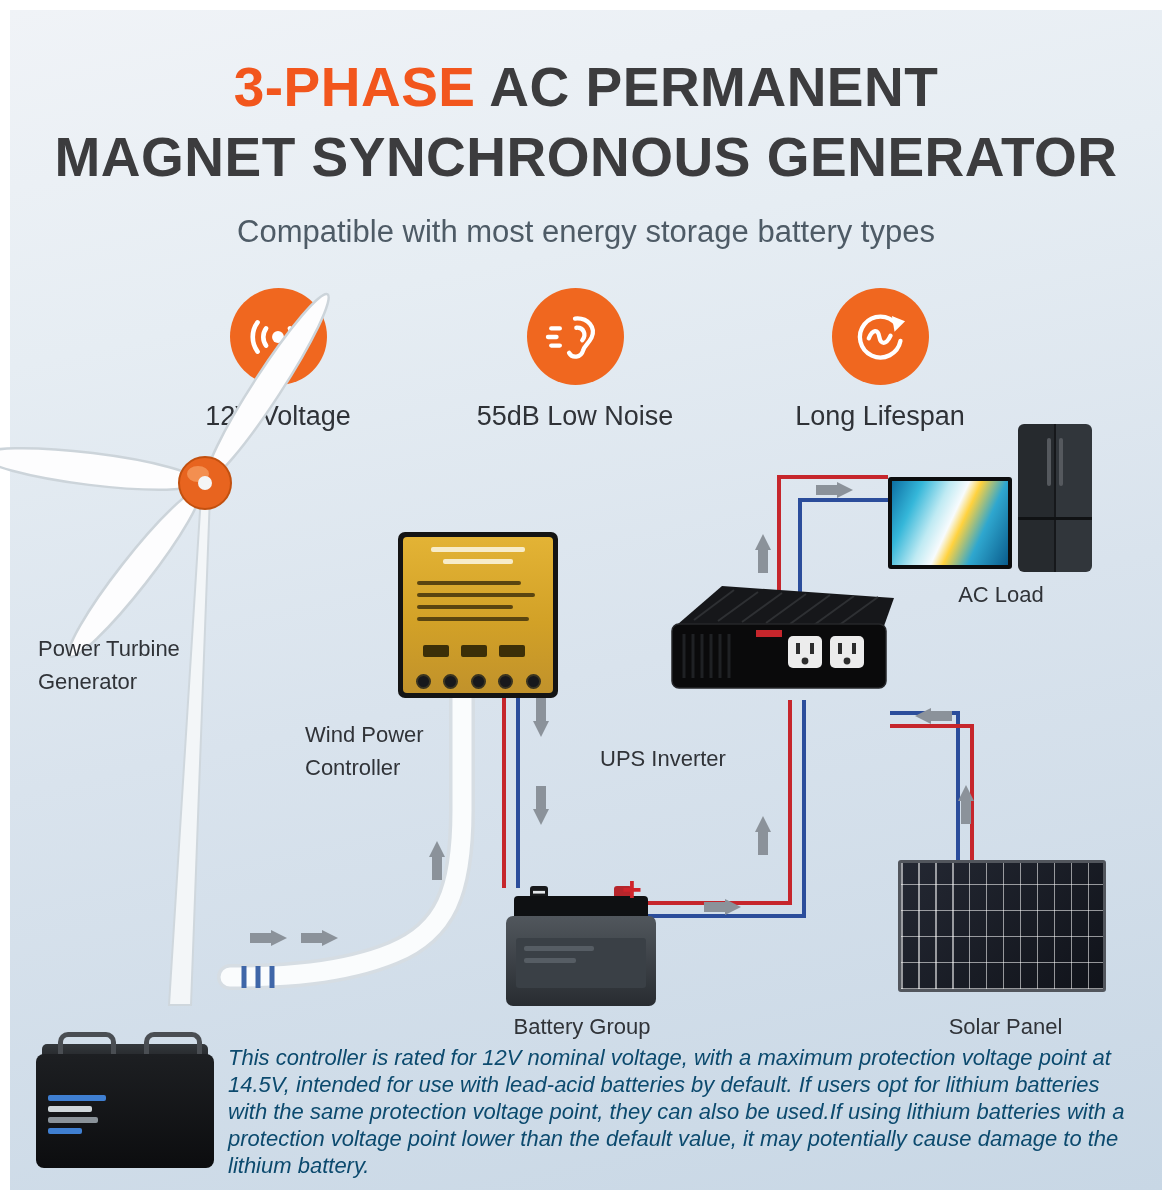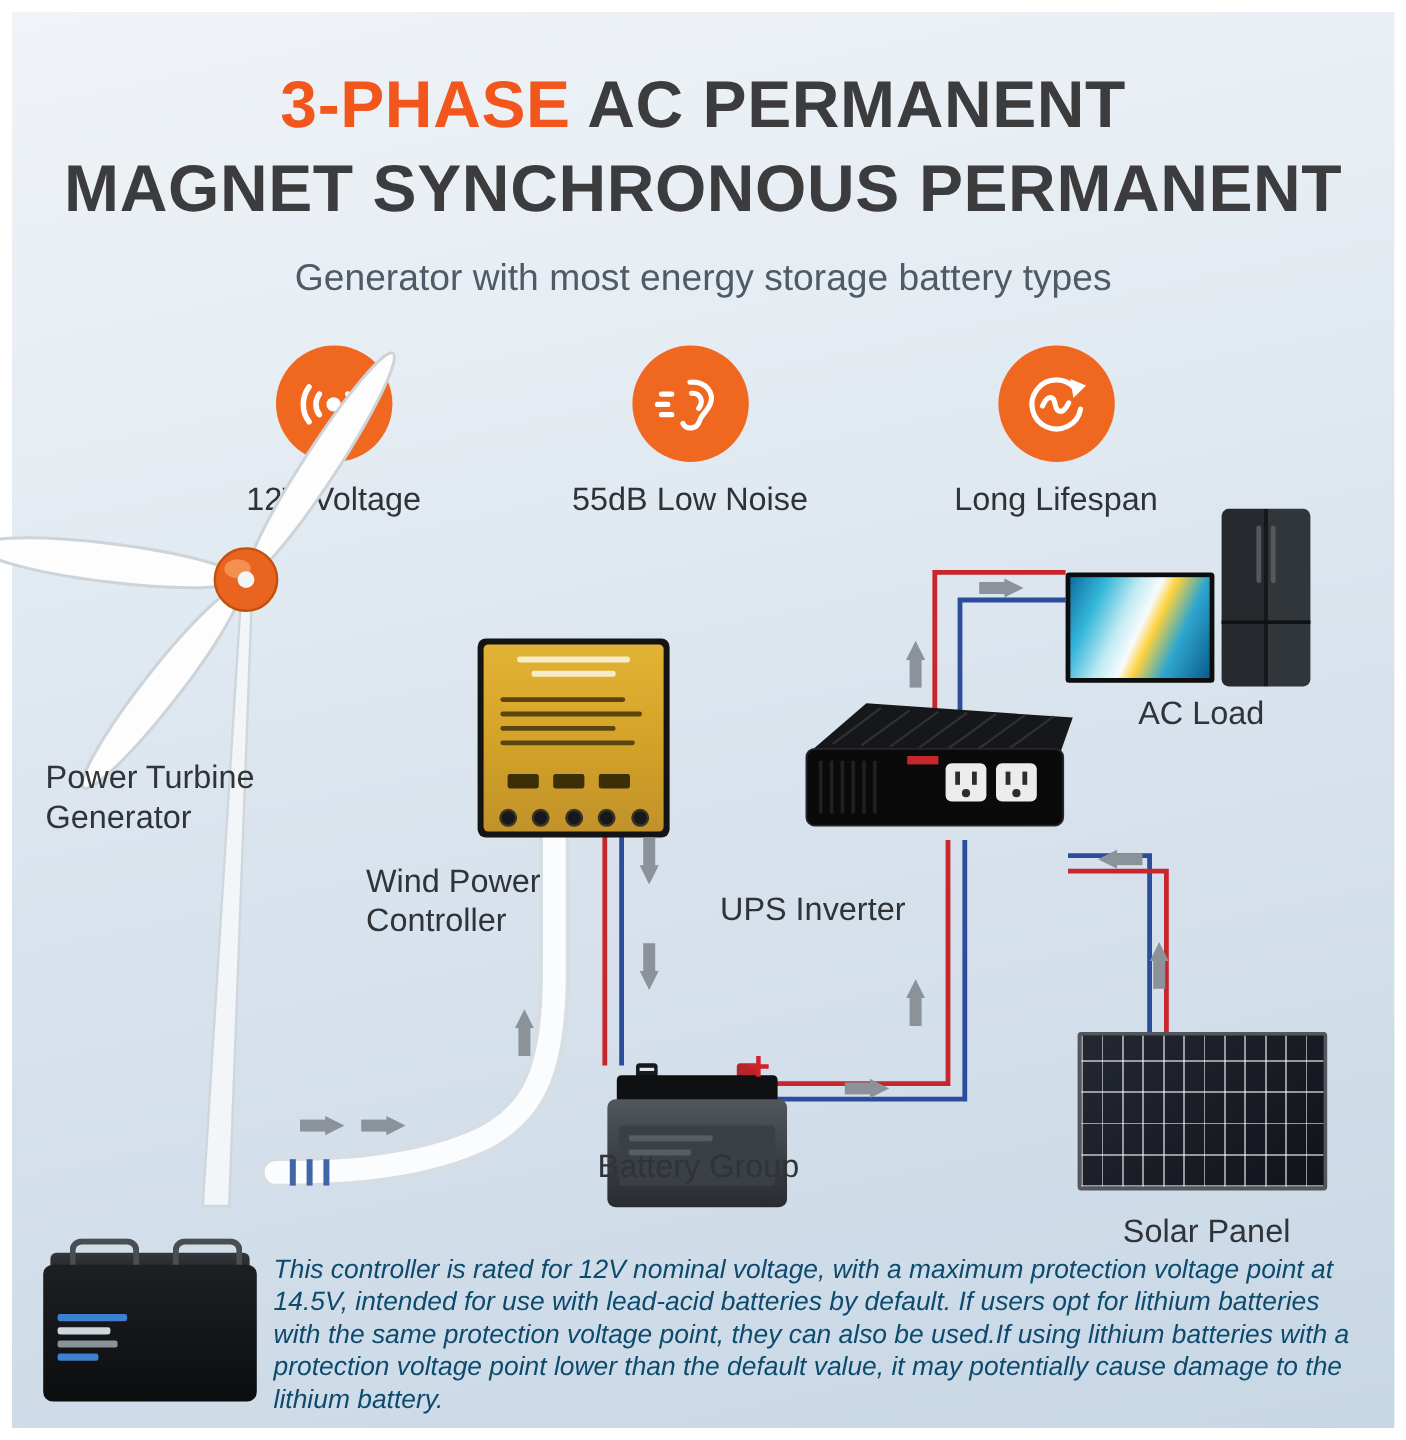--- a/index.html
+++ b/index.html
@@ -17,21 +17,21 @@
 
   
   .feature{position:absolute;width:240px;text-align:center;}
   .f1{left:158px;top:288px;} .f2{left:455px;top:288px;} .f3{left:760px;top:288px;}
   .fcircle{width:97px;height:97px;border-radius:50%;background:#f0671f;margin:0 auto;
            display:flex;align-items:center;justify-content:center;}
   .flabel{margin-top:16px;font-size:27px;color:#2f3237;}
 
   
   .abs{position:absolute;}
-  .dlabel{position:absolute;font-size:27px;color:#303338;line-height:33px;}
+  .dlabel{position:absolute;font-size:22px;color:#303338;line-height:33px;}
   .tc{text-align:center;}
 
   
   .controller{left:398px;top:532px;width:160px;height:166px;background:#141414;border-radius:7px;
               padding:5px;box-sizing:border-box;}
   .ctr-face{width:100%;height:100%;background:linear-gradient(180deg,#e3b335 0%,#d2a127 55%,#c1922b 100%);
             border-radius:4px;position:relative;overflow:hidden;}
   .ctr-bar{position:absolute;height:5px;border-radius:2px;}
   .ctr-screws{position:absolute;bottom:4px;left:0;width:100%;display:flex;justify-content:space-evenly;}
   .ctr-screws i{width:11px;height:11px;border-radius:50%;background:#17181c;border:2px solid #3a3420;}
@@ -71,23 +71,23 @@
   svg{display:block;}
 </style>
 </head>
 <body>
 
 <div class="page">
   <div class="bg"></div>
 
   <div class="title">
     <div><span class="accent">3-PHASE</span><span> AC PERMANENT</span></div>
-    <div>MAGNET SYNCHRONOUS PERMANENT</div>
-  </div>
-  <div class="subtitle">Generator with most energy storage battery types</div>
+    <div>MAGNET SYNCHRONOUS GENERATOR</div>
+  </div>
+  <div class="subtitle">Compatible with most energy storage battery types</div>
 
   <div class="feature f1">
     <div class="fcircle">
       <svg width="66" height="66" viewBox="-50 -50 100 100">
         <g stroke="#ffffff" stroke-width="7" fill="none" stroke-linecap="round">
           <path d="M -18 -13 A 22 22 0 0 0 -18 13"></path>
           <path d="M -31 -22 A 37 37 0 0 0 -31 22"></path>
           <path d="M 18 -13 A 22 22 0 0 1 18 13"></path>
           <path d="M 31 -22 A 37 37 0 0 1 31 22"></path>
         </g>
@@ -275,17 +275,17 @@
       <line x1="816" y1="490" x2="840" y2="490"></line>
       <line x1="952" y1="716" x2="928" y2="716"></line>
       <line x1="966" y1="824" x2="966" y2="798"></line>
     </g>
   </svg>
 
   <div class="dlabel" style="left:38px;top:632px;width:185px;">Power Turbine Generator</div>
   <div class="dlabel" style="left:305px;top:718px;width:165px;">Wind Power Controller</div>
   <div class="dlabel" style="left:600px;top:742px;width:200px;">UPS Inverter</div>
   <div class="dlabel tc" style="left:932px;top:578px;width:138px;">AC Load</div>
-  <div class="dlabel tc" style="left:492px;top:956px;width:180px;text-align:center;">Battery Group</div>
+  <div class="dlabel tc" style="left:492px;top:1010px;width:180px;text-align:center;">Battery Group</div>
   <div class="dlabel tc" style="left:928px;top:1010px;width:155px;">Solar Panel</div>
 
   <div class="footnote">This controller is rated for 12V nominal voltage, with a maximum protection voltage point at 14.5V, intended for use with lead-acid batteries by default. If users opt for lithium batteries with the same protection voltage point, they can also be used.If using lithium batteries with a protection voltage point lower than the default value, it may potentially cause damage to the lithium battery.</div>
 </div>
 
 </body></html>

